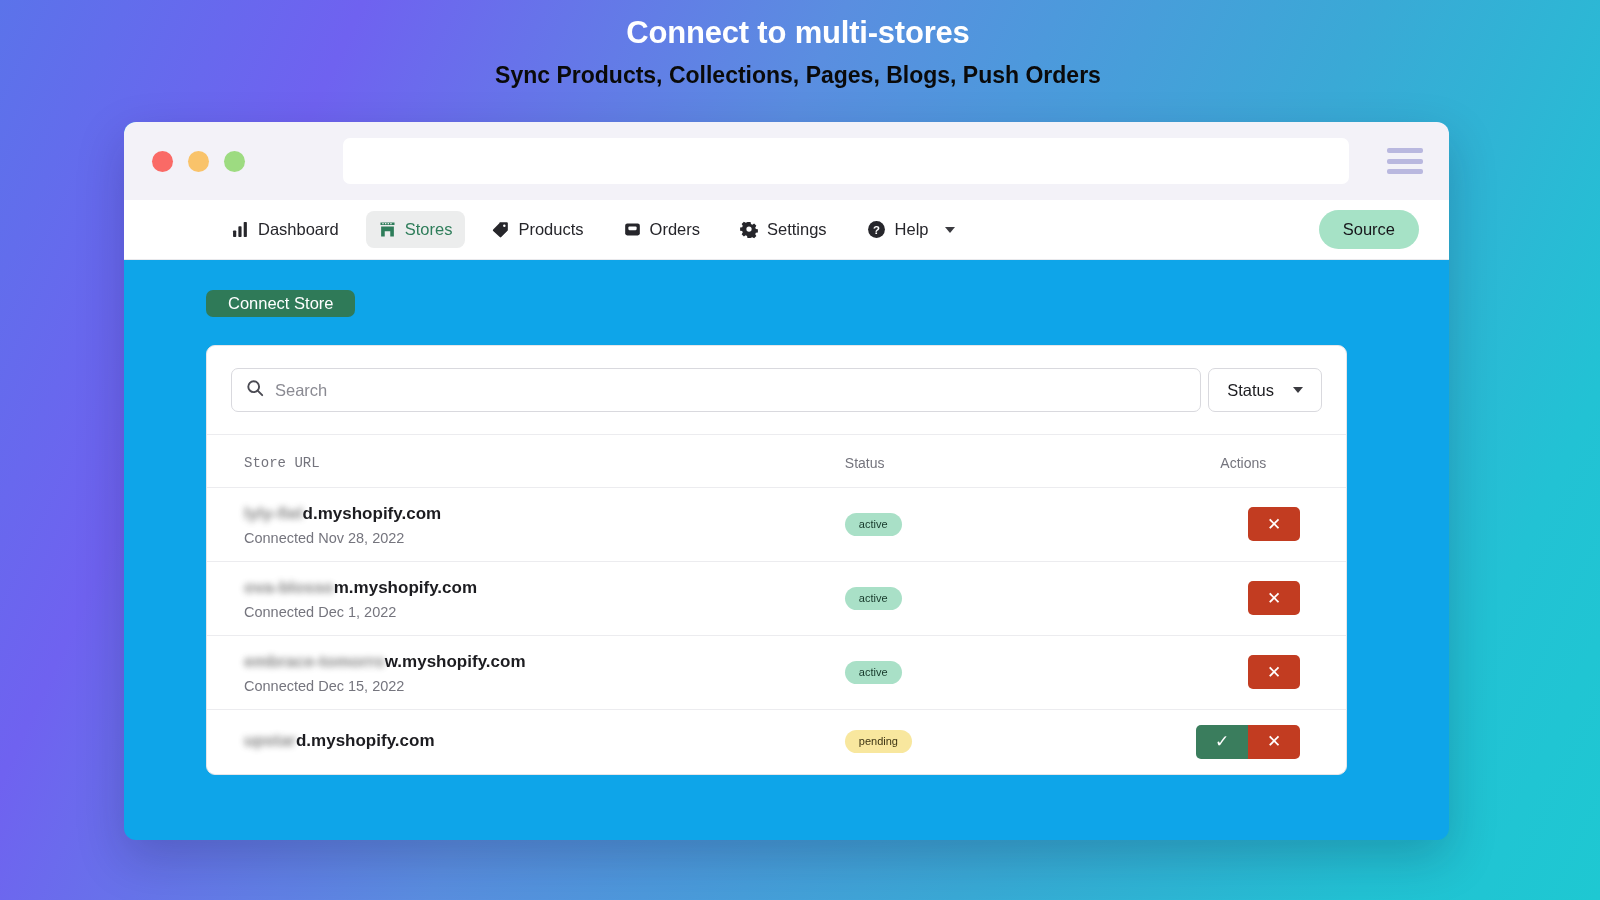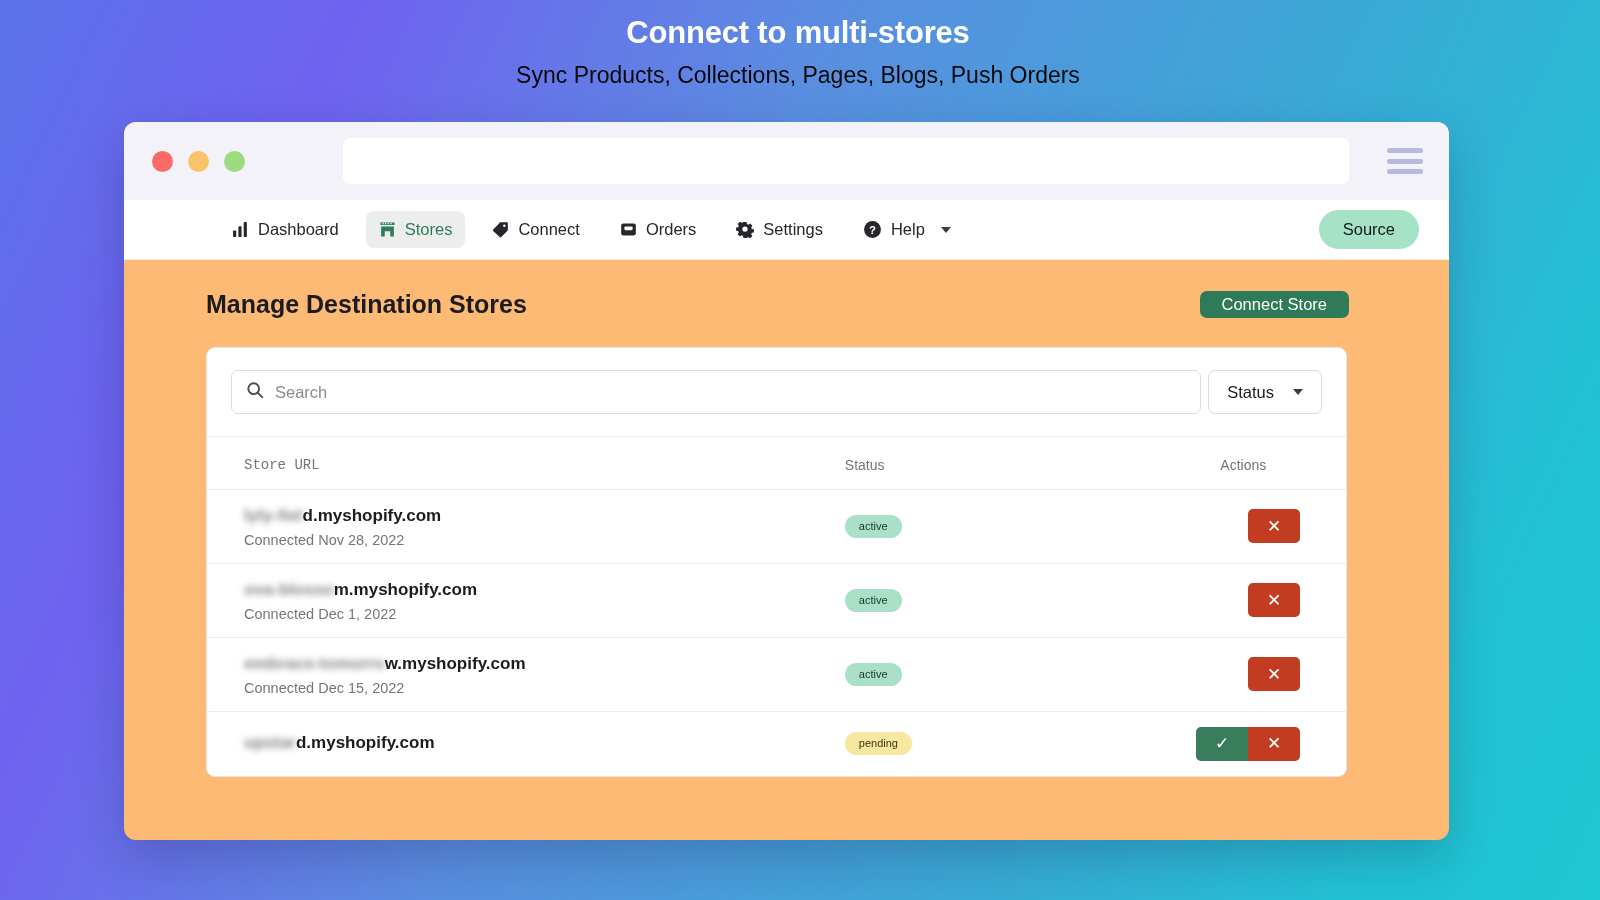--- a/index.html
+++ b/index.html
@@ -21,31 +21,31 @@
   .promo-title {
     color: #ffffff;
     font-size: 31px;
     font-weight: bold;
     letter-spacing: -0.2px;
     line-height: 1.25;
   }
   .promo-sub {
     color: #0a0a0a;
     font-size: 23px;
-    font-weight: normal;
+    font-weight: bold;
     margin-top: 8px;
     line-height: 1.25;
   }
 
   
   .window {
     position: absolute;
     left: 124px; top: 122px;
     width: 1325px; height: 718px;
-    background: #fdba74;
+    background: #0ea5e9;
     border-radius: 12px;
     overflow: hidden;
     box-shadow: 0 18px 48px rgba(20,20,60,.22);
   }
 
   .titlebar {
     height: 78px;
     background: #f3f2f8;
     display: flex;
     align-items: center;
@@ -297,21 +297,21 @@
       <span class="navlabel">Stores</span>
     </div>
 
     <div class="navitem">
       <span class="navicon">
         <svg width="17" height="17" viewBox="0 0 16 16">
             <path d="M7.6 1.2H14a.9.9 0 0 1 .9.9v6.4a1 1 0 0 1-.3.7l-5.9 5.9a1 1 0 0 1-1.4 0L1.1 9.4a1 1 0 0 1 0-1.4l5.8-6a1 1 0 0 1 .7-.8z" fill="#26262b"></path>
             <circle cx="11.6" cy="4.5" r="1.15" fill="#ffffff"></circle>
           </svg>
       </span>
-      <span class="navlabel">Connect</span>
+      <span class="navlabel">Products</span>
     </div>
 
     <div class="navitem">
       <span class="navicon">
         <svg width="17" height="17" viewBox="0 0 16 16">
             <rect x="1.1" y="2.4" width="13.8" height="11.2" rx="2" fill="#26262b"></rect>
             <rect x="4.1" y="5.1" width="7.8" height="3.5" rx="1" fill="#ffffff"></rect>
           </svg>
       </span>
       <span class="navlabel">Orders</span>
@@ -339,21 +339,20 @@
     </div>
 
     <div class="nav-spacer"></div>
 
     <button class="source-pill">Source</button>
   </div>
 
   <div class="page">
 
     <div class="page-head">
-      <div class="page-title">Manage Destination Stores</div>
       <button class="btn-primary">Connect Store</button>
     </div>
 
     <div class="card">
 
       <div class="card-toolbar">
         <div class="search-wrap">
           <span>
             <svg width="18" height="18" viewBox="0 0 18 18">
                 <circle cx="7.7" cy="7.7" r="5.4" fill="none" stroke="#4b4b53" stroke-width="1.9"></circle>

